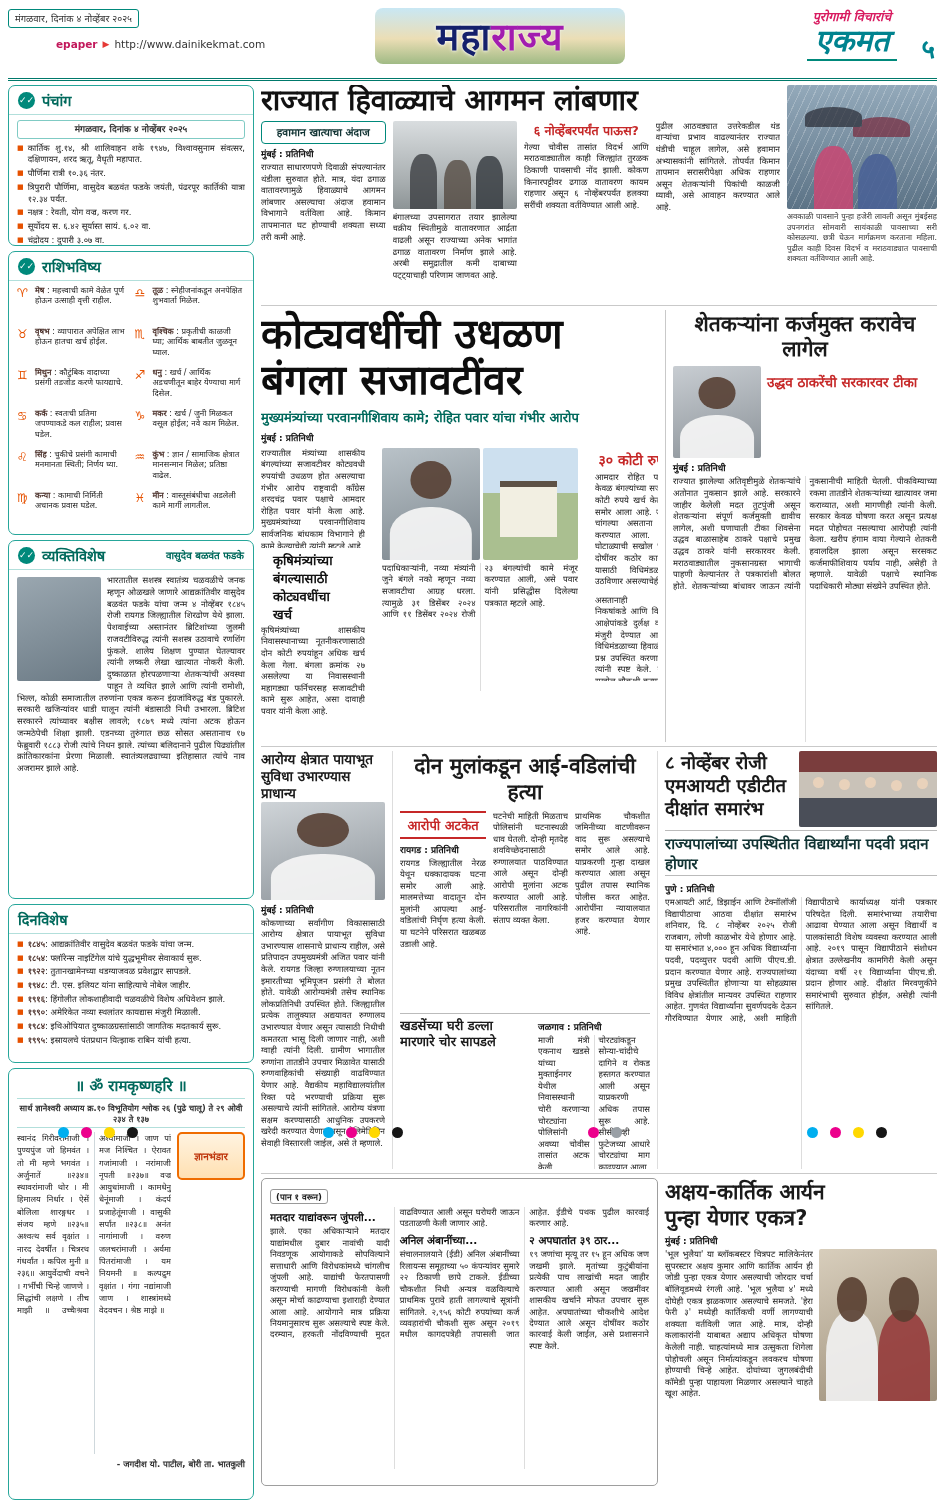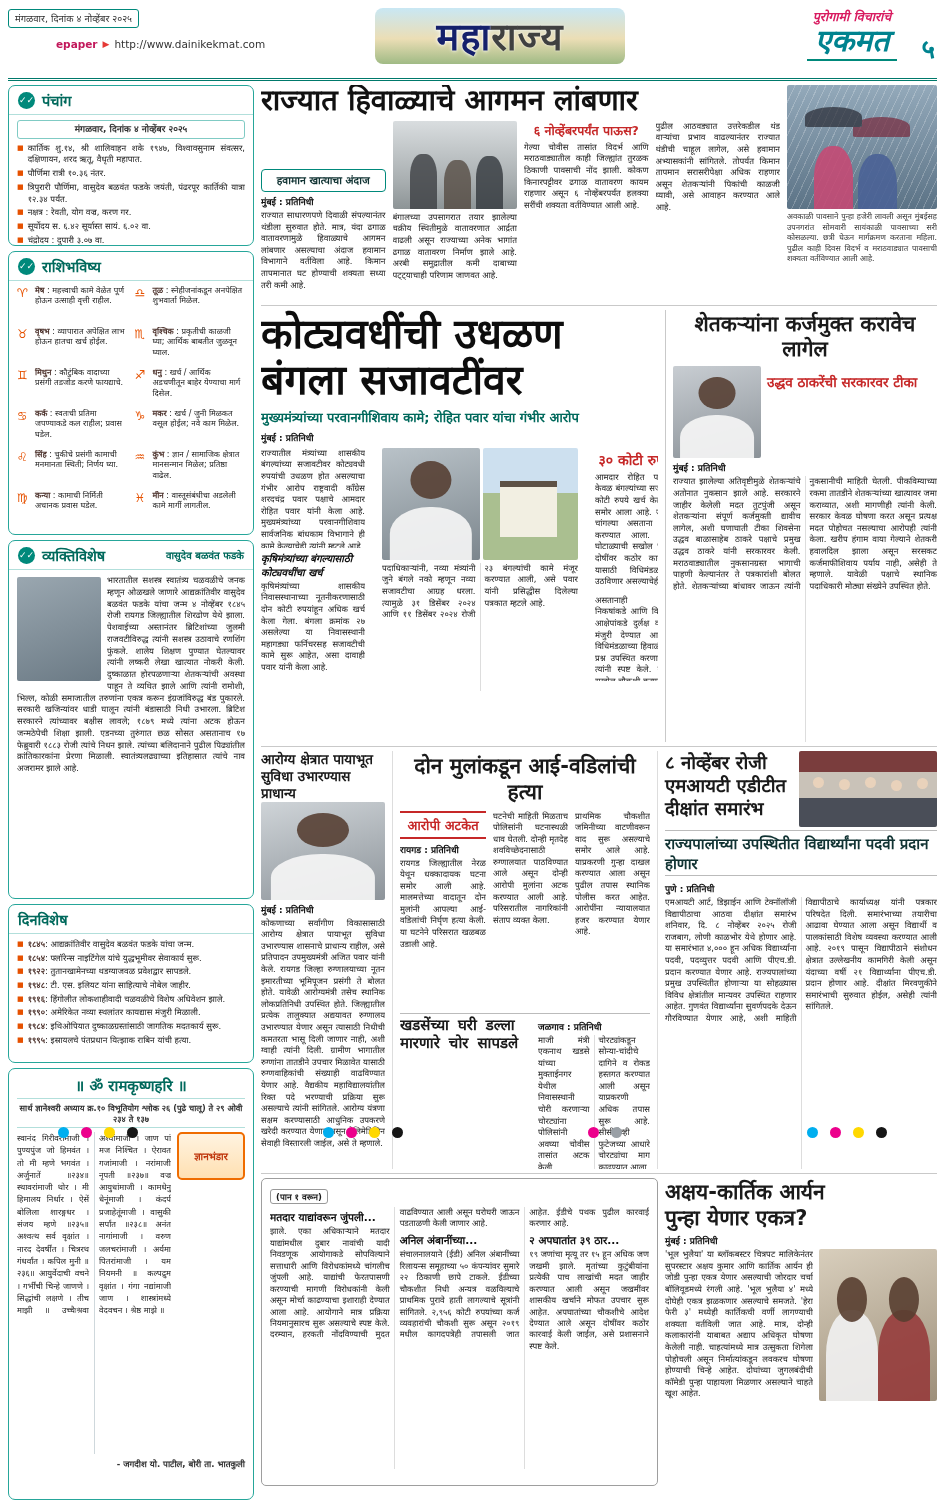--- a/index.html
+++ b/index.html
@@ -12,21 +12,21 @@
   .date-pill{border:1px solid #00897b;border-radius:3px;font-size:9.5px;padding:2px 6px;color:#333;display:inline-block;}
   .epaper-row{margin-top:10px;font-size:10.5px;display:flex;align-items:center;gap:5px;color:#444;margin-left:48px;}
   .epaper-word{color:#c2185b;font-weight:bold;}
   .play-ic{color:#e53935;font-size:9px;}
   .url{color:#333;}
   .masthead{flex:1;text-align:center;position:relative;height:70px;}
   .masthead-bg{position:absolute;left:50%;top:4px;transform:translateX(-50%);width:250px;height:56px;border-radius:8px;
     background:linear-gradient(180deg,#bfe3f2 0%,#e8d8a8 55%,#8fae6f 100%);opacity:.85;}
   .masthead-text{position:relative;font-size:38px;font-weight:bold;line-height:66px;letter-spacing:1px;}
   .maha{color:#15206b;text-shadow:0 0 2px #fff,0 0 4px #fff;}
-  .rajya{color:#404040;text-shadow:0 0 2px #fff;}
+  .rajya{color:#a21caf;text-shadow:0 0 2px #fff;}
   .h-right{width:170px;text-align:center;padding-top:4px;}
   .tagline{color:#d81b60;font-size:12.5px;font-weight:bold;font-style:italic;}
   .brand{color:#00838f;font-size:30px;font-weight:800;font-style:italic;line-height:1.05;border-bottom:2px solid #00897b;display:inline-block;padding:0 8px 2px;}
   .pagenum{position:absolute;right:2px;top:26px;color:#00838f;font-size:26px;font-weight:bold;}
   
   .content{display:flex;gap:7px;}
   .sidebar{width:246px;flex:none;}
   .main{flex:1;min-width:0;display:flex;flex-direction:column;gap:4px;}
   
   .sbox{border:1px solid #26a69a;border-radius:7px;overflow:hidden;margin-bottom:5px;background:#fff;}
@@ -75,57 +75,57 @@
   .byline{font-weight:bold;font-size:9px;color:#111;margin:2px 0;}
   .body-t{font-size:8.4px;line-height:1.38;color:#222;text-align:justify;overflow:hidden;}
   .cols2{columns:2;column-gap:9px;column-rule:1px solid #ddd;}
   .redhead{color:#c62828;font-weight:bold;text-align:center;}
   
   .sec-a{height:216px;display:flex;gap:7px;overflow:hidden;}
   .sa-left{flex:1;min-width:0;}
   .sa-head{font-size:29px;font-weight:bold;color:#111;line-height:1.1;margin:0 0 4px 0;}
   .sa-cols{display:flex;gap:7px;height:168px;overflow:hidden;}
   .sa-col{flex:1;min-width:0;}
-  .kicker-box{border:1px solid #00897b;border-radius:4px;text-align:center;font-weight:bold;font-size:10.5px;color:#133;padding:4px 2px;margin-bottom:3px;line-height:1.25;margin-top:48px;}
+  .kicker-box{border:1px solid #00897b;border-radius:4px;text-align:center;font-weight:bold;font-size:10.5px;color:#133;padding:4px 2px;margin-bottom:3px;line-height:1.25;}
   .sa-sub{font-size:12.5px;margin:1px 0 3px;}
   .sa-right{width:150px;flex:none;}
   .rainp{width:100%;height:124px;margin-bottom:3px;}
   .caption{font-size:7.8px;line-height:1.35;color:#333;text-align:justify;}
   
   .sec-b{height:432px;display:flex;gap:7px;overflow:hidden;border-top:1px solid #c9c9c9;padding-top:4px;}
   .sb-left{flex:1;min-width:0;display:flex;flex-direction:column;}
   .sb-head{font-size:41px;font-weight:800;line-height:1.12;color:#0d0d0d;margin:2px 0 4px;}
   .sb-deck{color:#00695c;font-weight:bold;font-size:13px;margin-bottom:3px;}
   .sb-row{display:flex;gap:17px;flex:1;overflow:hidden;margin-top:2px;}
   .sb-c1{width:104px;flex:none;}
   .sb-mid{width:196px;flex:none;display:flex;flex-direction:column;gap:3px;}
   .sb-photos{display:flex;gap:3px;}
   .ph-rohit{width:98px;height:112px;background:linear-gradient(165deg,#b9c2c8,#7c868d);}
   .ph-bunglow{width:95px;height:112px;}
   .sb-subhead{font-size:14px;margin:2px 0 3px;}
   .sb-c3{width:106px;flex:none;}
-  .subhead-bold{font-weight:bold;font-size:10px;color:#111;margin:3px 0 2px;font-style:italic;}
+  .subhead-bold{font-weight:bold;font-size:13px;color:#111;margin:3px 12px 2px;}
   
   .uddhav{width:272px;flex:none;border-left:1px solid #c9c9c9;padding-left:7px;box-sizing:border-box;}
   .ud-head{font-size:21px;font-weight:800;text-align:center;line-height:1.2;margin:2px 0 4px;}
   .ud-row{display:flex;gap:6px;margin-bottom:3px;}
   .ph-uddhav{width:88px;height:92px;background:linear-gradient(165deg,#c8cdd2,#8b9298);}
   .ud-sub{font-size:13.5px;line-height:1.25;margin-top:8px;}
   
   .sec-c{height:418px;display:flex;gap:7px;overflow:hidden;border-top:1px solid #c9c9c9;padding-top:4px;}
   .arogya{width:124px;flex:none;}
   .ar-head{font-size:13.5px;font-weight:800;line-height:1.25;}
   .ph-ajit{width:100%;height:98px;background:linear-gradient(165deg,#cfd4d8,#8d949a);margin-bottom:3px;}
   .midcol{flex:1;min-width:0;display:flex;flex-direction:column;border-left:1px solid #ddd;border-right:1px solid #ddd;padding:0 7px;box-sizing:border-box;}
   .hatya-head{font-size:21px;font-weight:800;text-align:center;line-height:1.25;margin:2px 0 5px;}
   .hatya-row{display:flex;gap:7px;height:198px;overflow:hidden;}
   .hatya-c1{width:86px;flex:none;}
   .arrest{border-top:2px solid #c62828;border-bottom:2px solid #c62828;padding:3px 0;font-size:13px;margin-bottom:4px;}
   .khadse{border-top:1px solid #bbb;margin-top:4px;padding-top:4px;display:flex;gap:8px;flex:1;overflow:hidden;}
-  .kh-head{width:130px;flex:none;font-size:15px;font-weight:800;line-height:1.25;font-family:Liberation Mono, monospace;}
+  .kh-head{width:130px;flex:none;font-size:13px;font-weight:800;line-height:1.25;}
   .mitcol{width:272px;flex:none;}
   .mit-toprow{display:flex;gap:6px;margin-bottom:3px;}
   .mit-head{flex:1;font-size:18.5px;font-weight:800;line-height:1.25;}
   .ph-mit{width:138px;height:76px;}
   .mit-kicker{font-weight:bold;font-size:15px;color:#133;border-top:1px solid #bbb;border-bottom:1px solid #bbb;padding:2px 0;margin-bottom:6px;}
   .mit-body{height:288px;overflow:hidden;}
   
   .sec-d{height:308px;display:flex;gap:7px;overflow:hidden;border-top:1px solid #c9c9c9;padding-top:4px;}
   .contbox{flex:1;min-width:0;border:1px solid #9e9e9e;border-radius:5px;padding:6px 8px;box-sizing:border-box;}
   .cont-note{display:inline-block;border:1px solid #999;border-radius:3px;font-size:8.5px;font-weight:bold;padding:1px 5px;margin-bottom:3px;}

